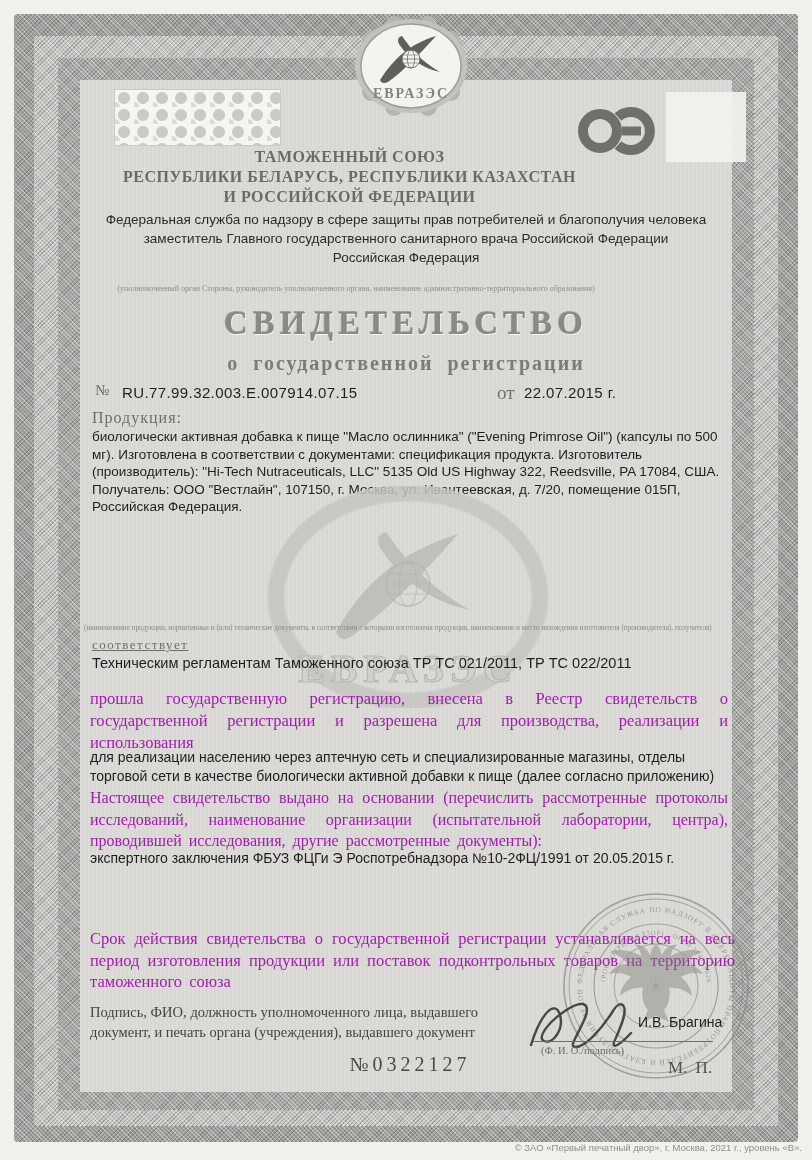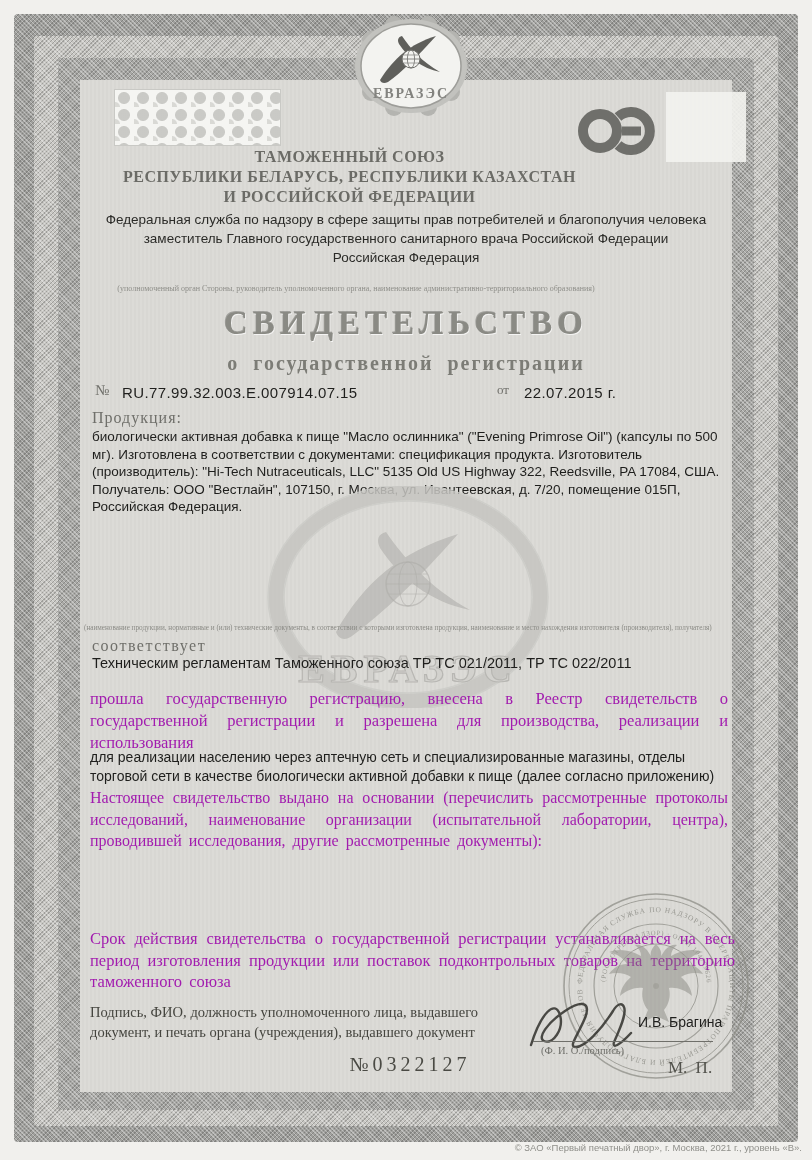--- a/index.html
+++ b/index.html
@@ -37,21 +37,21 @@
     text-shadow:0.7px 0.7px 0 rgba(255,255,255,0.7), -0.7px -0.7px 0.5px rgba(90,90,86,0.45); }
   .title-sub { left:0; width:812px; font-size:20px; font-weight:bold; color:#7c7c76; letter-spacing:2px; word-spacing:7px; }
 
   .reg-label { color:#6f6f6a; font-size:15px; }
   .reg-num { color:#1f1f1d; font-size:15px; letter-spacing:0.4px; }
 
   .prod-label { color:#6f6f6a; font-size:16px; letter-spacing:1px; }
   .prod-text { color:#1e1e1c; font-size:13.5px; line-height:17.6px; }
   .footnote2 { color:#8b8b86; font-size:7.2px; white-space:nowrap; }
 
-  .conform-label { color:#6f6f6a; font-size:16px; letter-spacing:1.5px; }
+  .conform-label { color:#6f6f6a; font-size:13px; letter-spacing:1.5px;text-decoration:underline; }
   .conform-val { color:#1e1e1c; font-size:14.5px; }
 
   .para { color:#a21caf; font-size:16.5px; line-height:22px; text-align:justify; word-spacing:3px; }
   .sanspara { color:#1e1e1c; font-size:14px; line-height:18.5px; }
 
   .sig-label { color:#45453f; font-size:14.5px; line-height:19.5px; text-align:justify; }
   .sig-line { border-top:1.2px solid #6f6f6a; }
   .sig-caption { color:#6f6f6a; font-size:10.5px; }
   .brag-name { color:#1f1f1d; font-size:14px; }
   .mp { color:#52524c; font-size:17px; word-spacing:4px; }
@@ -118,21 +118,21 @@
   <div class="abs agency sans center" style="top:231px;">заместитель Главного государственного санитарного врача Российской Федерации</div>
   <div class="abs agency sans center" style="top:250px;">Российская Федерация</div>
 
   <div class="abs footnote1 center" style="top:284px;">(уполномоченный орган Стороны, руководитель уполномоченного органа, наименование административно-территориального образования)</div>
 
   <div class="abs title-main center" style="top:305px;">СВИДЕТЕЛЬСТВО</div>
   <div class="abs title-sub center" style="top:352px;">о государственной регистрации</div>
 
   <div class="abs reg-label" style="left:95px; top:382px;">№</div>
   <div class="abs reg-num sans" style="left:122px; top:384px;">RU.77.99.32.003.Е.007914.07.15</div>
-  <div class="abs reg-label" style="left:497px; top:382px; font-size:13px;">от</div>
+  <div class="abs reg-label" style="left:497px; top:382px; font-size:19px;">от</div>
   <div class="abs reg-num sans" style="left:524px; top:384px;">22.07.2015 г.</div>
 
   <div class="abs prod-label" style="left:92px; top:409px;">Продукция:</div>
   <div class="abs prod-text sans" style="left:92px; top:428px; width:632px;">биологически активная добавка к пище "Масло ослинника" ("Evening Primrose Oil") (капсулы по 500 мг). Изготовлена в соответствии с документами: спецификация продукта. Изготовитель (производитель): "Hi-Tech Nutraceuticals, LLC" 5135 Old US Highway 322, Reedsville, PA 17084, США. Получатель: ООО "Вестлайн", 107150, г. Москва, ул. Ивантеевская, д. 7/20, помещение 015П, Российская Федерация.</div>
 
   <svg class="abs watermark" style="left:258px; top:486px;" width="300" height="222" viewBox="0 0 300 222">
     <ellipse cx="150" cy="111" rx="132" ry="104" fill="none" stroke="#c6c5c1" stroke-width="15"></ellipse>
     <ellipse cx="150" cy="111" rx="140" ry="112" fill="none" stroke="#ccccc8" stroke-width="1.5"></ellipse>
     <ellipse cx="150" cy="111" rx="124" ry="96" fill="none" stroke="#ccccc8" stroke-width="1.5"></ellipse>
     <g fill="#a3a29e" opacity="0.55">
@@ -149,20 +149,21 @@
 
   <div class="abs footnote2" style="left:84px; top:624px;">(наименование продукции, нормативные и (или) технические документы, в соответствии с которыми изготовлена продукция, наименование и место нахождения изготовителя (производителя), получателя)</div>
 
   <div class="abs conform-label" style="left:92px; top:637px;">соответствует</div>
   <div class="abs conform-val sans" style="left:92px; top:655px;">Техническим регламентам Таможенного союза ТР ТС 021/2011, ТР ТС 022/2011</div>
 
   <div class="abs para" style="left:90px; top:688px; width:638px;">прошла государственную регистрацию, внесена в Реестр свидетельств о государственной регистрации и разрешена для производства, реализации и использования</div>
   <div class="abs sanspara sans" style="left:90px; top:748px; width:638px;">для реализации населению через аптечную сеть и специализированные магазины, отделы торговой сети в качестве биологически активной добавки к пище (далее согласно приложению)</div>
 
   <div class="abs para" style="left:90px; top:787px; width:638px; font-size:16px; line-height:21.5px;">Настоящее свидетельство выдано на основании (перечислить рассмотренные протоколы исследований, наименование организации (испытательной лаборатории, центра), проводившей исследования, другие рассмотренные документы):</div>
+  <div class="abs sanspara sans" style="left:90px; top:849px; width:638px;">экспертного заключения ФБУЗ ФЦГи Э Роспотребнадзора №10-2ФЦ/1991 от 20.05.2015 г.</div>
 
   <div class="abs para" style="left:90px; top:928px; width:645px; line-height:21.5px;">Срок действия свидетельства о государственной регистрации устанавливается на весь период изготовления продукции или поставок подконтрольных товаров на территорию таможенного союза</div>
 
   <svg class="abs" style="left:553px; top:886px;" width="206" height="200" viewBox="0 0 206 200" xmlns="http://www.w3.org/2000/svg" xmlns:xlink="http://www.w3.org/1999/xlink">
     <g opacity="0.72">
       <circle cx="103" cy="100" r="92" fill="none" stroke="#8b8b84" stroke-width="1.6"></circle>
       <circle cx="103" cy="100" r="87" fill="none" stroke="#8b8b84" stroke-width="1"></circle>
       <circle cx="103" cy="100" r="62" fill="none" stroke="#8b8b84" stroke-width="1.2"></circle>
       <circle cx="103" cy="100" r="42" fill="none" stroke="#8b8b84" stroke-width="1"></circle>
       <path id="sealOuterPath" d="M103,100 m-74,0 a74,74 0 1,1 148,0 a74,74 0 1,1 -148,0" fill="none"></path>

